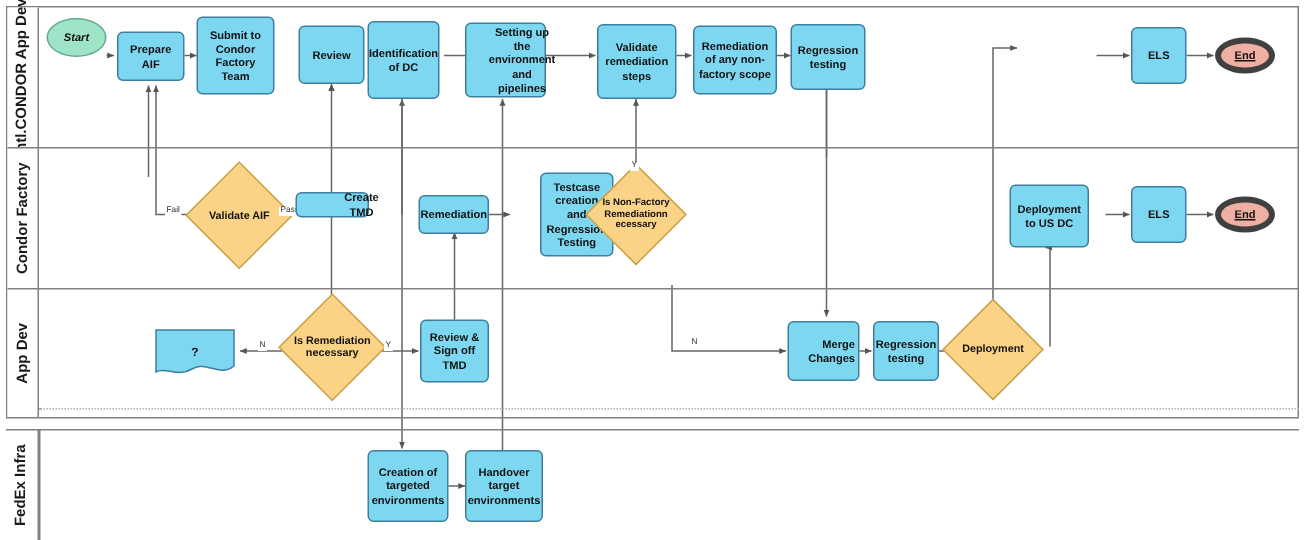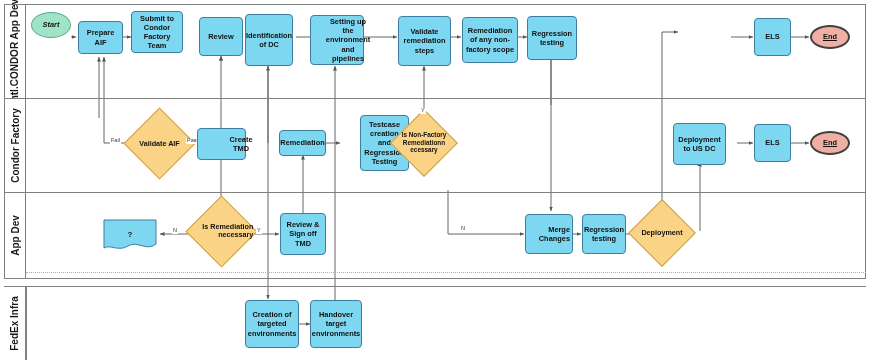--- a/index.html
+++ b/index.html
@@ -54,21 +54,21 @@
     border:1px solid #3E7E9E;
     border-radius:4px;
   }
   .terminal-start{
     background:#9FE4C6;
     border:1px solid #5FA98E;
     border-radius:50%;
   }
   .terminal-end{
     background:#EFAFA2;
-    border:2px solid #404040;
+    border:4px solid #404040;
     border-radius:50%;
     text-decoration:underline;
   }
   .decision-wrap{
     position:absolute;
   }
   .decision-shape{
     position:absolute;
     left:0;top:0;
     width:100%;height:100%;
@@ -209,21 +209,21 @@
   <div class="lane-sep" style="left:26px;top:286px;width:0;height:74px;border-top:none;border-left:1px solid #808080;"></div>
 
   <div class="node terminal-start" style="left:31px;top:12px;width:40px;height:26px;font-style:italic;">
     <span>Start</span>
   </div>
 
   <div class="node task" style="left:78px;top:21px;width:45px;height:33px;">
     <span>Prepare AIF</span>
   </div>
 
-  <div class="node task" style="left:131px;top:11px;width:52px;height:42px;">
+  <div class="node task" style="left:131px;top:11px;width:52px;height:52px;">
     <span>Submit to Condor Factory Team</span>
   </div>
 
   <div class="node task" style="left:199px;top:17px;width:44px;height:39px;">
     <span>Review</span>
   </div>
 
   <div class="node task" style="left:245px;top:14px;width:48px;height:52px;">
     <span>Identification of DC</span>
   </div>
@@ -253,21 +253,21 @@
     <span>End</span>
   </div>
 
   <div class="decision-wrap" style="left:134px;top:118px;width:51px;height:51px;">
     <div class="decision-shape"></div>
     <div class="decision-text">Validate AIF</div>
   </div>
   <div class="edge-label" style="left:110px;top:138px;">Fail</div>
   <div class="edge-label" style="left:186px;top:138px;">Pass</div>
 
-  <div class="node task" style="left:197px;top:128px;width:49px;height:32px;padding-left:41px;">
+  <div class="node task" style="left:197px;top:128px;width:49px;height:17px;padding-left:41px;">
     <span>Create TMD</span>
   </div>
 
   <div class="node task" style="left:279px;top:130px;width:47px;height:26px;">
     <span>Remediation</span>
   </div>
 
   <div class="node task" style="left:360px;top:115px;width:49px;height:56px;">
     <span>Testcase creation and Regression Testing</span>
   </div>
@@ -293,21 +293,21 @@
 
   <div class="docshape" style="left:100px;top:218px;width:60px;height:33px;">
     <svg width="60" height="33" viewBox="0 0 60 33">
       <path d="M4 2 H56 V26 C46 34 38 22 28 28 C18 34 10 26 4 30 Z" fill="#7DD7F0" stroke="#3E7E9E" stroke-width="1"></path>
     </svg>
     <div class="dt">?</div>
   </div>
 
   <div class="decision-wrap" style="left:196px;top:206px;width:51px;height:51px;">
     <div class="decision-shape"></div>
-    <div class="decision-text" style="width:125%;text-align:right;">Is Remediation necessary</div>
+    <div class="decision-text" style="width:125%;">Is Remediation necessary</div>
   </div>
   <div class="edge-label" style="left:172px;top:228px;">N</div>
   <div class="edge-label" style="left:256px;top:228px;">Y</div>
 
   <div class="node task" style="left:280px;top:213px;width:46px;height:42px;">
     <span>Review &amp; Sign off TMD</span>
   </div>
 
   <div class="node task" style="left:525px;top:214px;width:48px;height:40px;text-align:right;">
     <span>Merge Changes</span>

